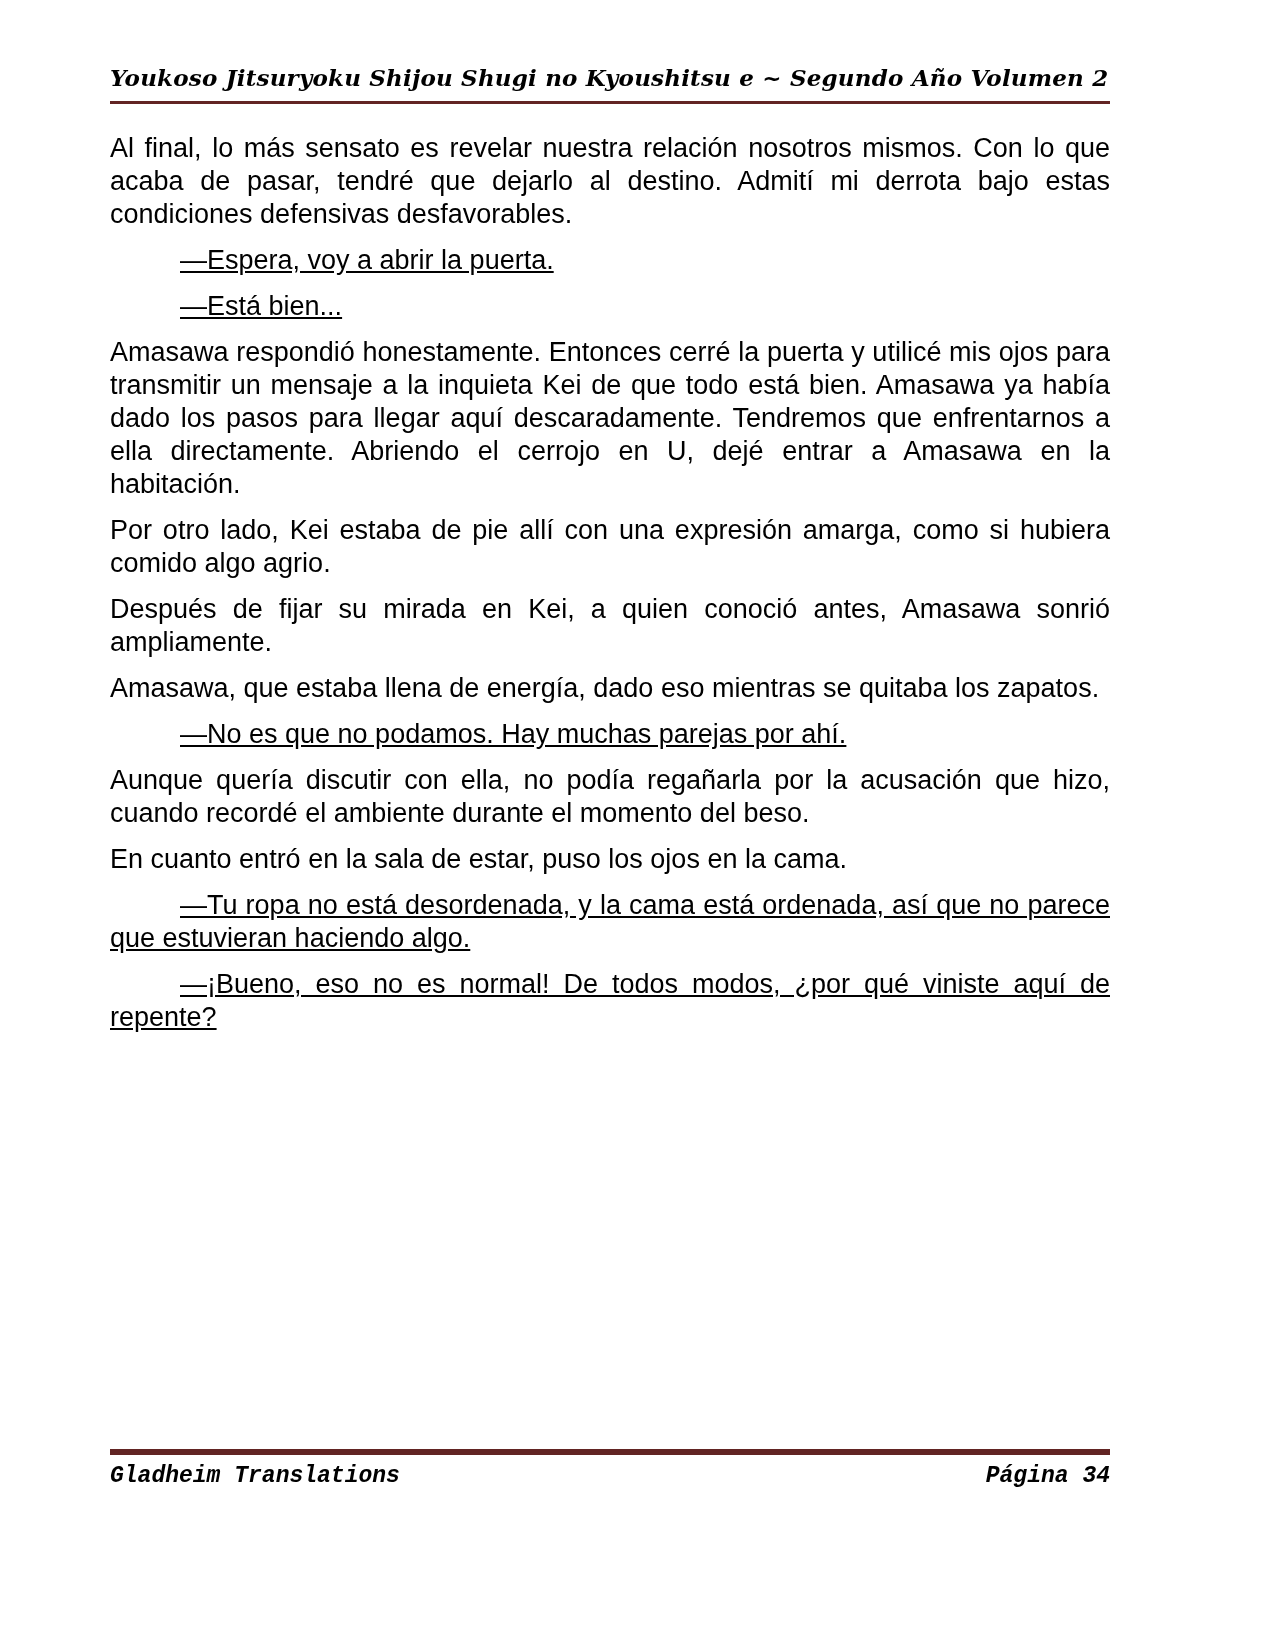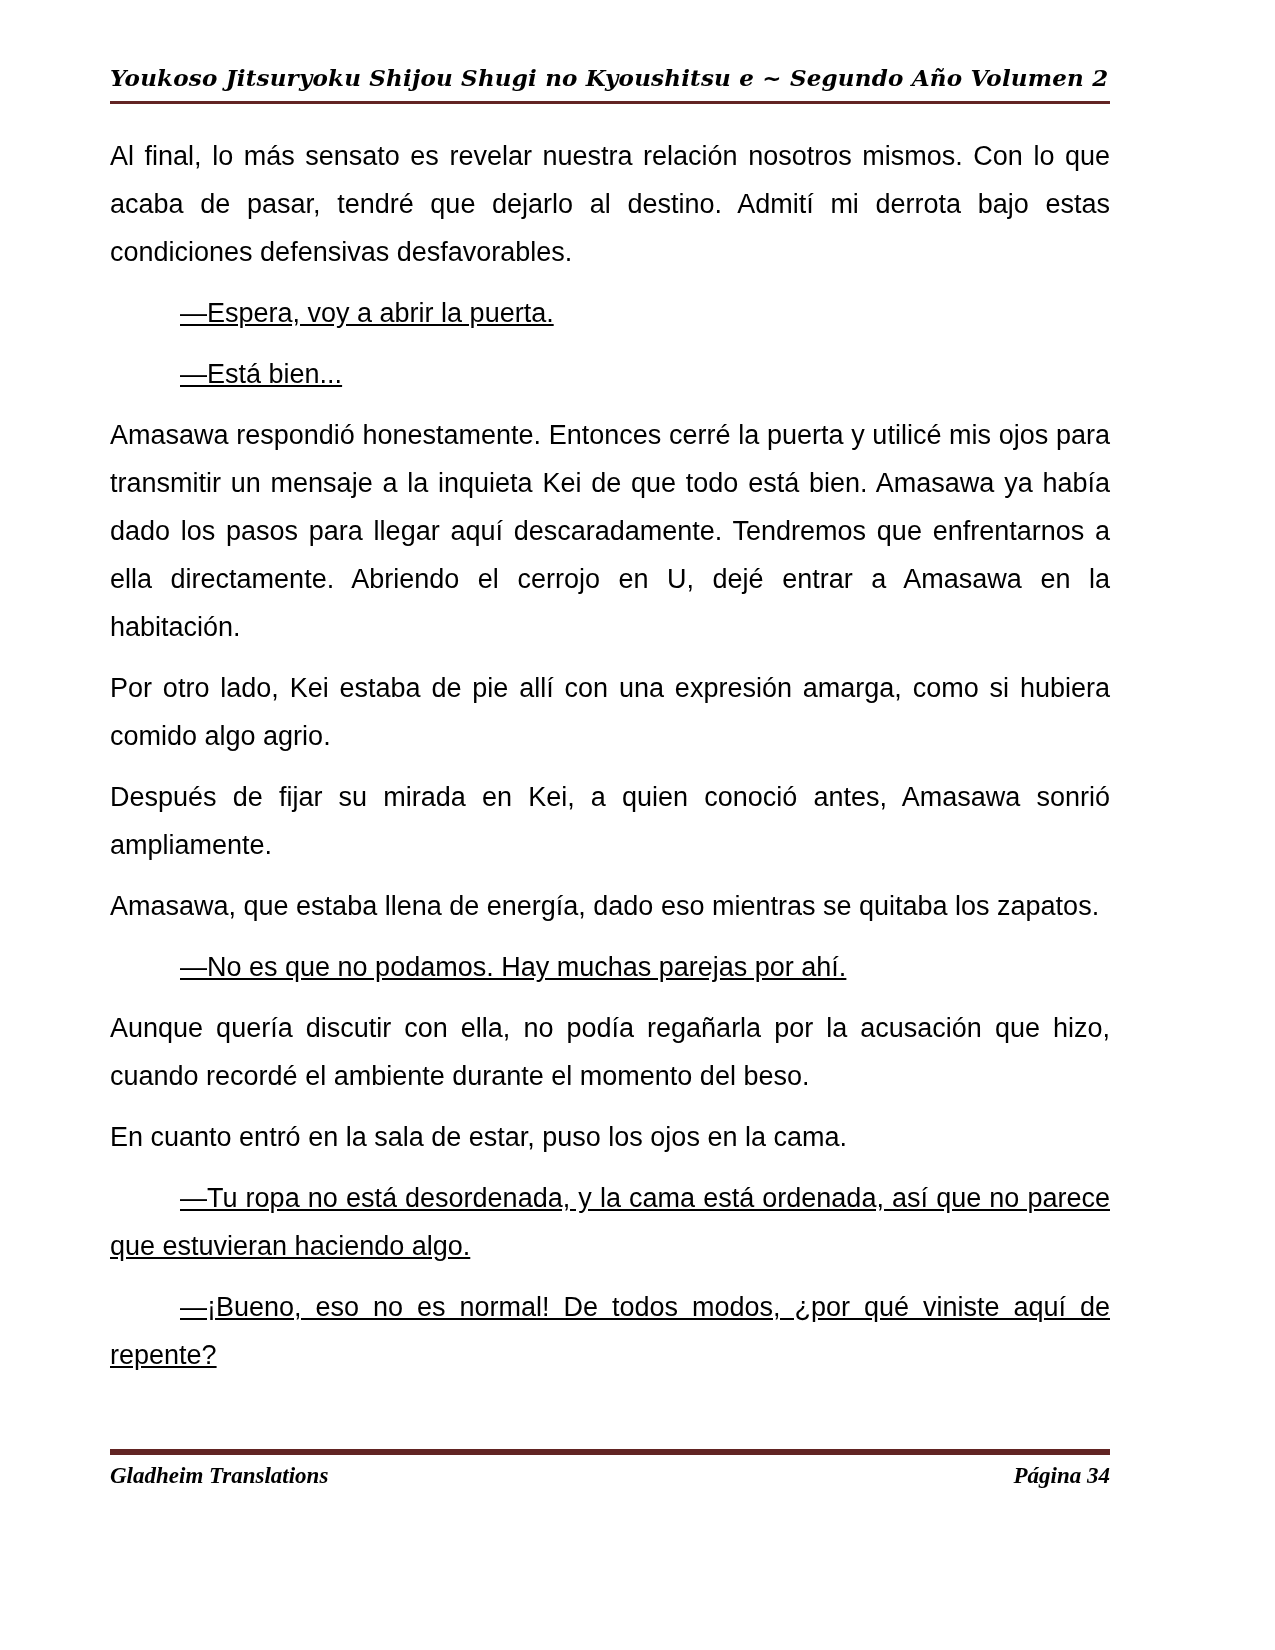--- a/index.html
+++ b/index.html
@@ -37,21 +37,21 @@
   
   .page-body{
     position:absolute;
     left:110px;
     width:1000px;
     top:132px;
   }
   .para{
     margin:0 0 13px 0;
     font-size:27px;
-    line-height:48px;
+    line-height:33px;
     text-align:justify;
     text-justify:inter-word;
   }
   .para.dialogue{
     text-indent:70px;
     text-decoration:underline;
   }
   
   .page-footer{
     position:absolute;
@@ -62,21 +62,21 @@
   .footer-rule{
     height:3px;
     border-top:4px solid var(--accent);
     border-bottom:2px solid var(--accent);
   }
   .footer-row{
     display:flex;
     justify-content:space-between;
     align-items:baseline;
     margin-top:8px;
-    font-family:Liberation Serif, serif;
+    font-family:Liberation Mono, monospace;
     font-style:italic;
     font-weight:bold;
     font-size:23px;
   }
 </style>
 </head>
 <body>
 
 <div class="page">
 

